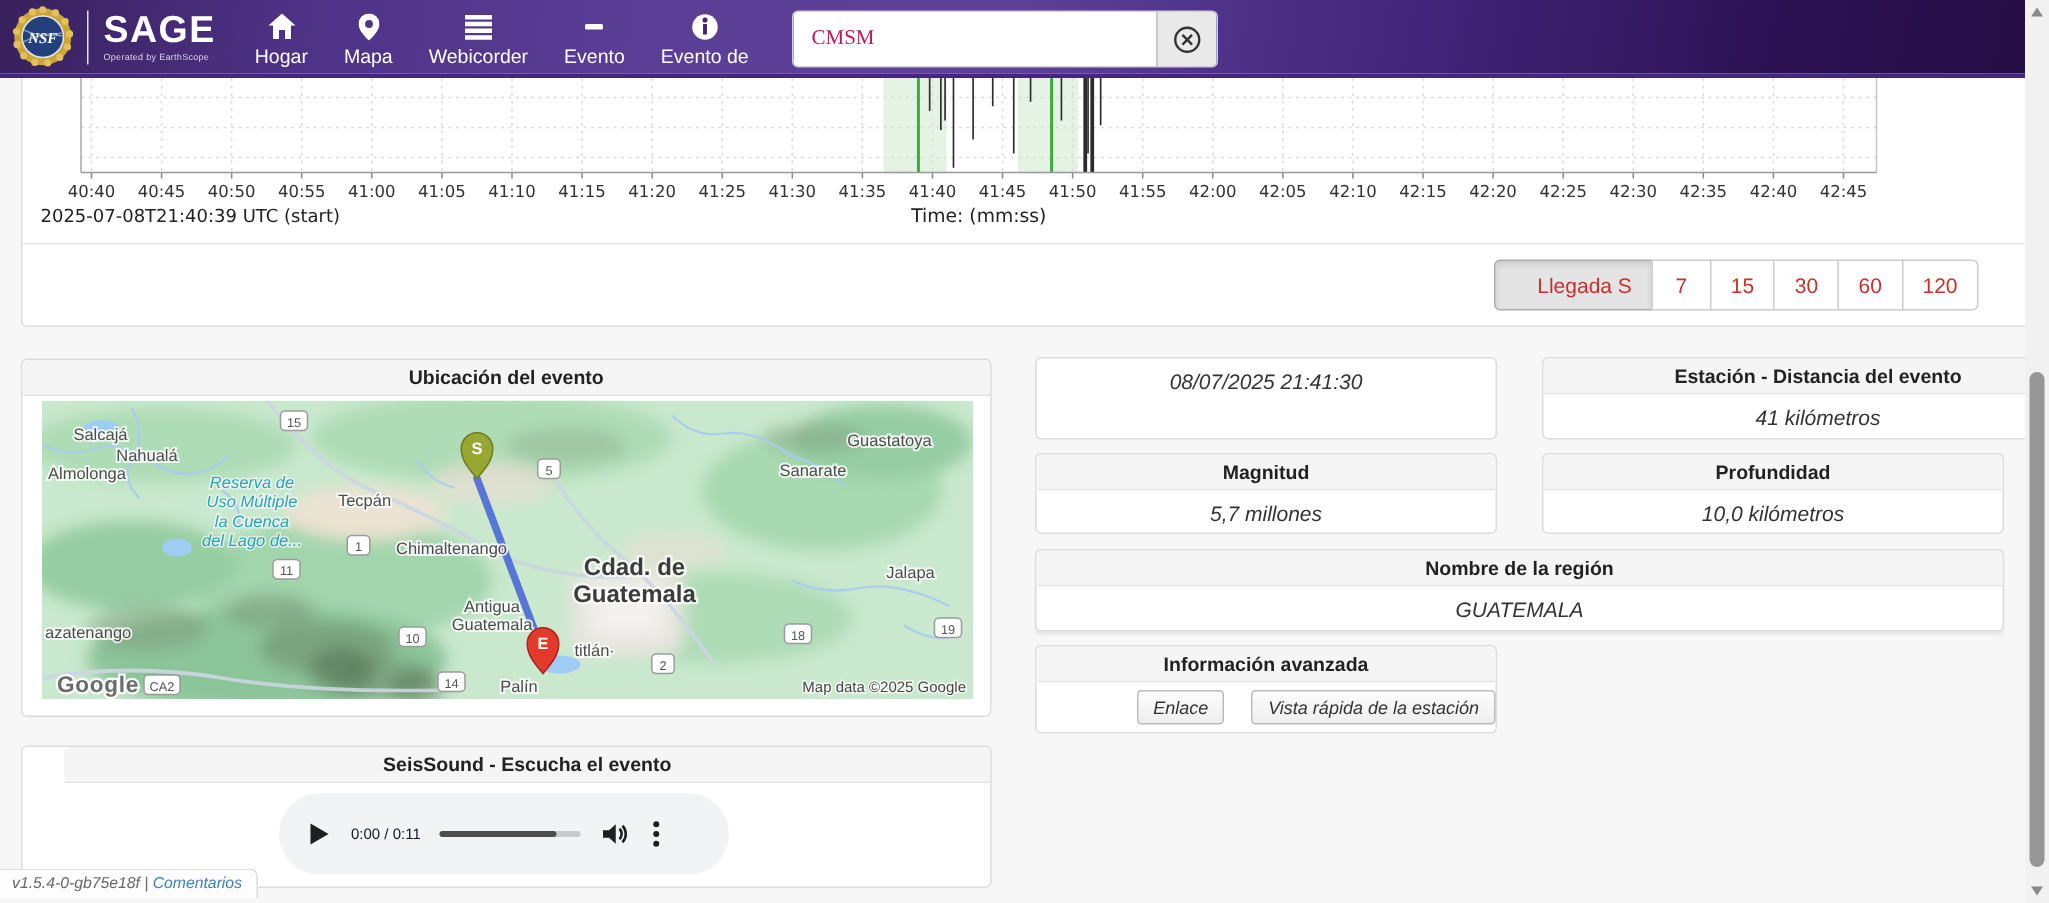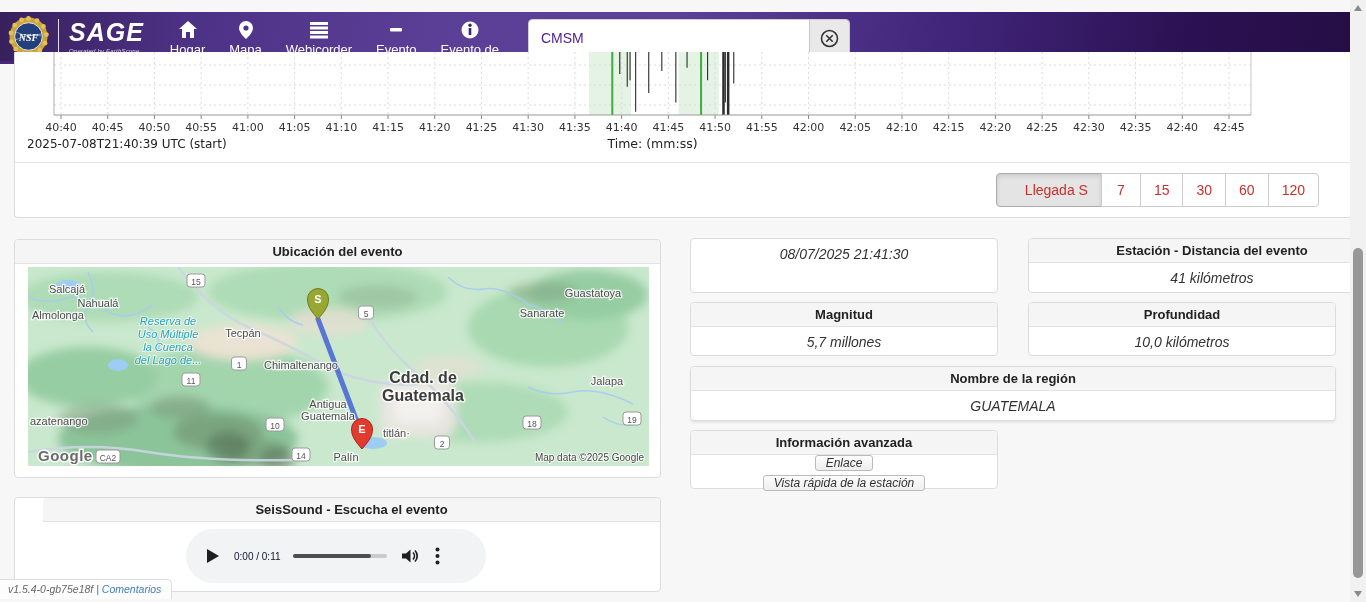--- a/index.html
+++ b/index.html
@@ -1,36 +1,36 @@
 <!DOCTYPE html>
 <html><head>
 <meta charset="utf-8">
 <style>
   * { margin:0; padding:0; box-sizing:border-box; }
   html,body { width:1366px; height:602px; overflow:hidden; background:#f7f7f7;
               font-family:"Liberation Sans", sans-serif; }
   .app { position:relative; width:1366px; height:602px; }
 
   
-  .navbar { position:absolute; left:0; top:12px; width:1350px; height:52px;
+  .navbar { position:absolute; left:0; top:0; width:1350px; height:52px;
     background:linear-gradient(100deg,#38205c 0%,#4d3185 14%,#5b3f97 32%,#5d4199 50%,#41257a 70%,#2b1152 88%,#250e45 100%);
     border-bottom:3px solid #45267a; display:flex; align-items:center; color:#fff; }
   .brand { display:flex; align-items:center; height:100%; padding-left:8px; }
   .brand-divider { width:1px; height:36px; background:rgba(255,255,255,.85); margin:0 10px 0 9px; }
-  .brand-text { display:flex; flex-direction:column; line-height:1;font-style:italic; }
+  .brand-text { display:flex; flex-direction:column; line-height:1; }
   .brand-title { font-size:25px; font-weight:bold; letter-spacing:1px; }
   .brand-sub { font-size:6px; color:#d9d2ea; margin-top:3px; letter-spacing:.2px; }
   .nav-items { display:flex; align-items:flex-start; margin-left:14px; height:100%; padding-top:7px; }
   .nav-item { display:flex; flex-direction:column; align-items:center; gap:3px;
     color:#fff; text-decoration:none; font-size:13px; padding:2px 12px; cursor:pointer; }
   .nav-item svg { display:block; }
   .search-wrap { position:absolute; left:528px; top:7px; display:flex; height:38px;
     border-radius:4px; overflow:hidden; border:1px solid #cfcfcf; }
-  .search-input { width:280px; height:100%; border:none; outline:none; padding:0 12px;
-    font-size:14px; color:#4c1d95; font-family:Liberation Sans, sans-serif; }
+  .search-input { width:242px; height:100%; border:none; outline:none; padding:0 12px;
+    font-size:14px; color:#be185d; font-family:Liberation Serif, serif; }
   .search-clear { width:40px; background:#e9e9e9; border:none; border-left:1px solid #c9c9c9;
     display:flex; align-items:center; justify-content:center; cursor:pointer; }
 
   
   .scrollbar { position:absolute; right:0; top:0; width:16px; height:602px; background:#f1f1f1; }
   .sb-arrow { position:absolute; left:0; width:16px; height:16px; display:flex; align-items:center; justify-content:center; cursor:pointer; }
   .sb-up { top:0; } .sb-down { bottom:0; }
   .tri-up { width:0; height:0; border-left:4px solid transparent; border-right:4px solid transparent; border-bottom:6px solid #8a8a8a; }
   .tri-down { width:0; height:0; border-left:4px solid transparent; border-right:4px solid transparent; border-top:6px solid #8a8a8a; }
   .sb-thumb { position:absolute; left:3px; top:248px; width:10px; height:330px; background:#979797; border-radius:6px; cursor:pointer; }
@@ -68,21 +68,21 @@
   text.pin-letter { font-size:11px; font-weight:bold; fill:#fff; font-family:"Liberation Sans",sans-serif; }
 
   
   .p-time  { left:690px;  top:238px; width:308px; height:55px; }
   .p-dist  { left:1028px; top:238px; width:368px; height:55px; }
   .p-mag   { left:690px;  top:302px; width:308px; height:54px; }
   .p-depth { left:1028px; top:302px; width:308px; height:54px; }
   .p-region{ left:690px;  top:366px; width:646px; height:55px; box-shadow:0 2px 2px rgba(0,0,0,.07); }
   .p-adv   { left:690px;  top:430px; width:308px; height:59px; }
   .p-time .card-value, .p-dist .card-value, .p-mag .card-value, .p-depth .card-value, .p-region .card-value { height:29px; }
-  .adv-buttons { height:33px; display:flex; align-items:center; justify-content:space-between; gap:4px;flex-direction:column; }
+  .adv-buttons { height:33px; display:flex; align-items:center; justify-content:flex-end; gap:18px; }
   .adv-btn { height:23px; padding:0 10px; font-size:12px; font-style:italic; color:#333;
     background:linear-gradient(#fdfdfd,#eee); border:1px solid #bbb; border-radius:3px;
     font-family:"Liberation Sans",sans-serif; cursor:pointer; }
 
   
   .audio-card { left:14px; top:497px; width:647px; height:95px;padding-left:28px; }
   .audio-pill { position:absolute; left:171px; top:31px; width:300px; height:54px;
     background:#f1f3f4; border-radius:27px; display:flex; align-items:center; padding:0 18px; gap:12px; }
   .audio-time { font-size:10px; color:#0f172a; white-space:nowrap; }
   .audio-bar { position:relative; width:94px; height:4px; border-radius:2px; background:#c8cacc; cursor:pointer; }

